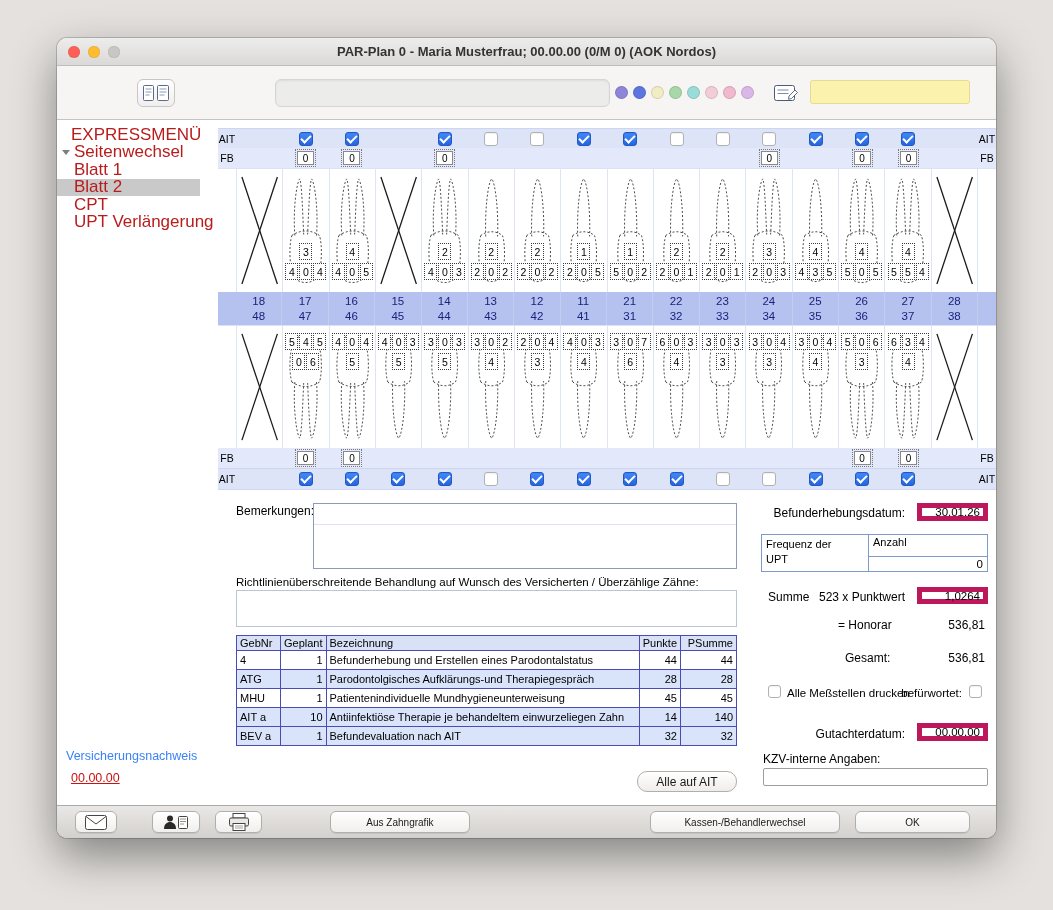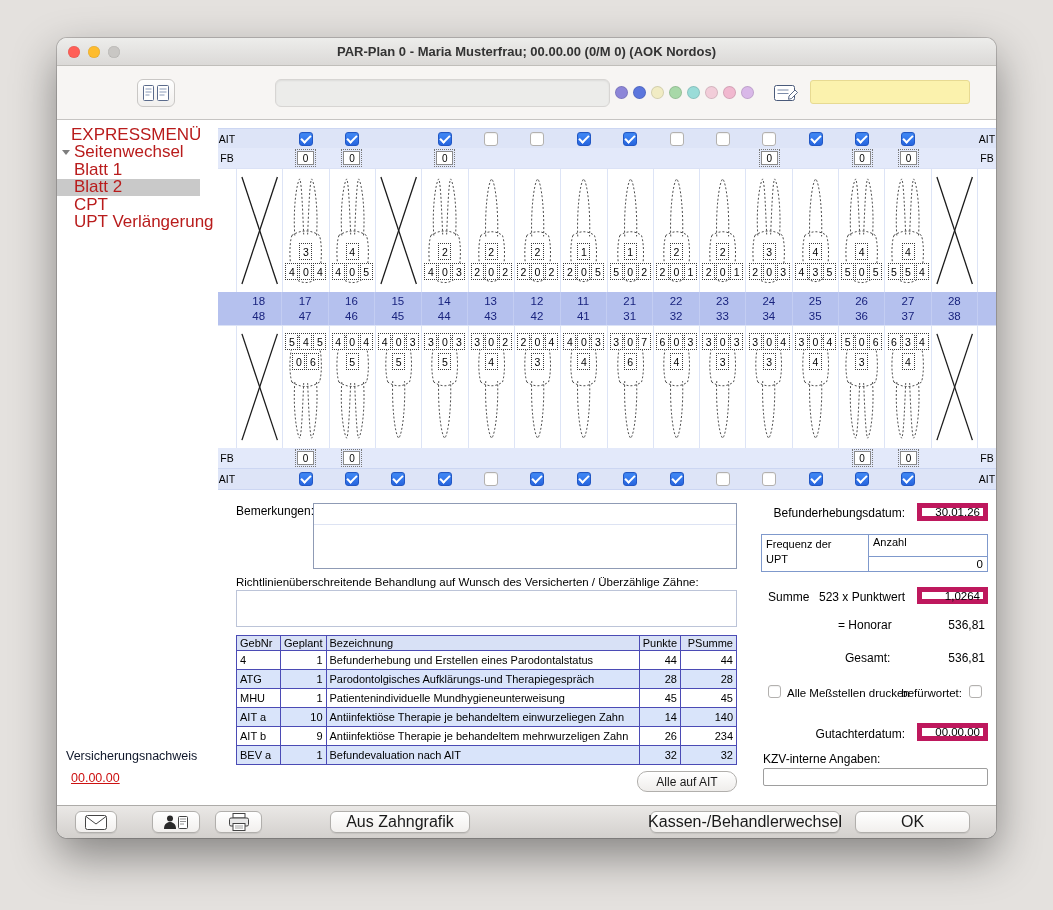--- a/index.html
+++ b/index.html
@@ -35,21 +35,21 @@
   .bodyrow { flex:1; display:flex; min-height:0; background:#fff; }
   .sidebar { width:161px; flex:0 0 auto; position:relative; background:#fff; padding-top:6px; }
   .sb-item { height:17.5px; display:flex; align-items:center; font-size:17px; color:#b91c1c; white-space:nowrap; }
   .sb-root { padding-left:14px; }
   .sb-tw   { padding-left:5px; }
   .sb-child{ padding-left:17px; }
   .sb-item.selected { background:#c9c9c9; width:143px; }
   .chev { width:0; height:0; border-left:4px solid transparent; border-right:4px solid transparent;
           border-top:5px solid #7e7e7e; display:inline-block; margin-right:4px; }
   .sb-bottom { position:absolute; left:9px; bottom:20px; }
-  .vers-label { font-size:12.5px; color:#0f172a; }
+  .vers-label { font-size:12.5px; color:#3b82f6; }
   .vers-date { margin:8px 0 0 5px; font-size:12.5px; color:#cc1111; text-decoration:underline; cursor:pointer; }
 
   .main { flex:1; position:relative; background:#fff; }
 
   
   .chart { position:absolute; left:0; top:8px; width:778px; }
   .crow { display:flex; }
   .side-label { width:18px; font-size:10.5px; display:flex; align-items:center; justify-content:center; color:#000; flex:0 0 auto; }
   .cells { flex:1; display:flex; }
   .ccell { flex:1; display:flex; align-items:center; justify-content:center; position:relative; min-width:0; }
@@ -128,21 +128,21 @@
   .bef-cb { position:absolute; right:14px; top:195px; width:13px; height:13px; }
   .gut-label { right:91px; top:237px; }
   .gut-box { right:8px; top:233px; width:71px; height:18px; }
   .kzv-label { left:545px; top:262px; }
   .kzv-input { position:absolute; left:545px; top:278px; width:225px; height:18px; border:1px solid #9e9e9e;
                border-radius:2px; background:#fff; }
 
   
   .footer { height:33px; background:linear-gradient(#eae8e6,#d3d0cd); border-top:1px solid #adaba8; position:relative; flex:0 0 auto; }
   .fbtn { position:absolute; top:5px; height:22px; border-radius:6px; background:linear-gradient(#fff,#f1efed);
-          border:1px solid #b1afac; box-shadow:0 1px 1px rgba(0,0,0,.08); font-size:16px; color:#1a1a1a;
+          border:1px solid #b1afac; box-shadow:0 1px 1px rgba(0,0,0,.08); font-size:10px; color:#1a1a1a;
           font-family:inherit; display:flex; align-items:center; justify-content:center; }
   .fbtn.mail { left:18px; width:42px; }
   .fbtn.person { left:95px; width:48px; }
   .fbtn.print { left:158px; width:47px; }
   .fbtn.zahn { left:273px; width:140px; }
   .fbtn.kassen { left:593px; width:190px; }
   .fbtn.ok { left:798px; width:115px; }
 </style>
 </head>
 <body>
@@ -978,27 +978,20 @@
                 <td class="c3">45</td>
                 <td class="c4">45</td>
               </tr>
               <tr class="alt">
                 <td class="c0">AIT a</td>
                 <td class="c1">10</td>
                 <td class="c2">Antiinfektiöse Therapie je behandeltem einwurzeliegen Zahn</td>
                 <td class="c3">14</td>
                 <td class="c4">140</td>
               </tr>
-              <tr>
-                <td class="c0">AIT b</td>
-                <td class="c1">9</td>
-                <td class="c2">Antiinfektiöse Therapie je behandeltem mehrwurzeligen Zahn</td>
-                <td class="c3">26</td>
-                <td class="c4">234</td>
-              </tr>
               <tr class="alt">
                 <td class="c0">BEV a</td>
                 <td class="c1">1</td>
                 <td class="c2">Befundevaluation nach AIT</td>
                 <td class="c3">32</td>
                 <td class="c4">32</td>
               </tr>
             </tbody>
         </table>
 

